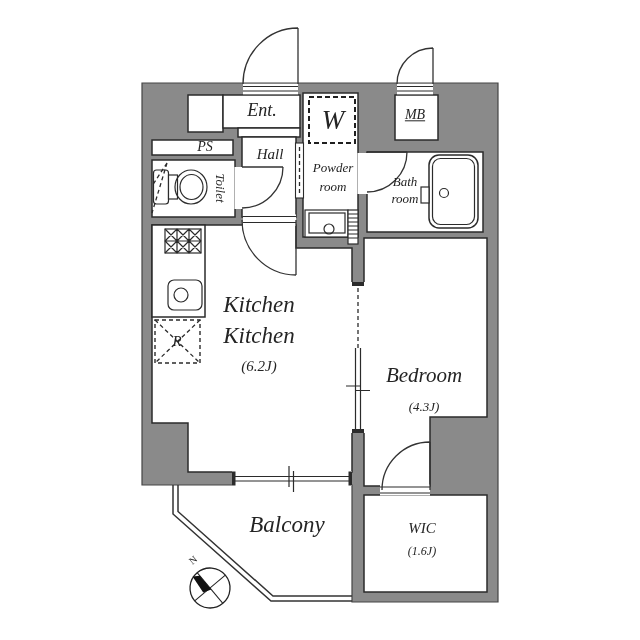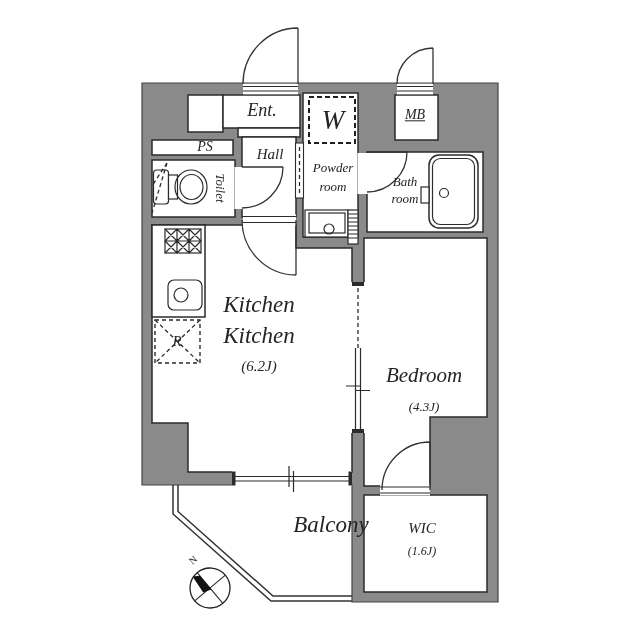--- a/index.html
+++ b/index.html
@@ -39,21 +39,21 @@
   .lbl-ps{left:205px;top:147px;font-size:14px;}
   .lbl-toilet{left:220px;top:188px;font-size:13px;transform:translate(-50%,-50%) rotate(90deg);}
   .lbl-w{left:333px;top:121px;font-size:27px;}
   .lbl-powder{left:333px;top:177px;font-size:13px;line-height:19px;}
   .lbl-mb{left:415px;top:115px;font-size:14px;text-decoration:underline;}
   .lbl-bath{left:405px;top:190px;font-size:13px;line-height:17px;font-family:Liberation Serif, serif;}
   .lbl-dk{left:259px;top:335px;font-size:23px;line-height:31px;}
   .lbl-dk .area{font-size:15px;}
   .lbl-bedroom{left:424px;top:343px;font-size:21px;line-height:32px;margin-top:48px;}
   .lbl-bedroom .area{font-size:13px;}
-  .lbl-balcony{left:287px;top:525px;font-size:23px;margin-left:44px;}
+  .lbl-balcony{left:287px;top:525px;font-size:23px;}
   .lbl-wic{left:422px;top:540px;font-size:15px;line-height:23px;}
   .lbl-wic .area{font-size:12px;}
   .lbl-r{left:177px;top:341px;font-size:15px;}
   .lbl-n{left:193px;top:560px;font-size:10px;font-style:normal;transform:translate(-50%,-50%) rotate(-40deg);}
 </style>
 </head>
 <body>
 
 <div class="canvas">
 

